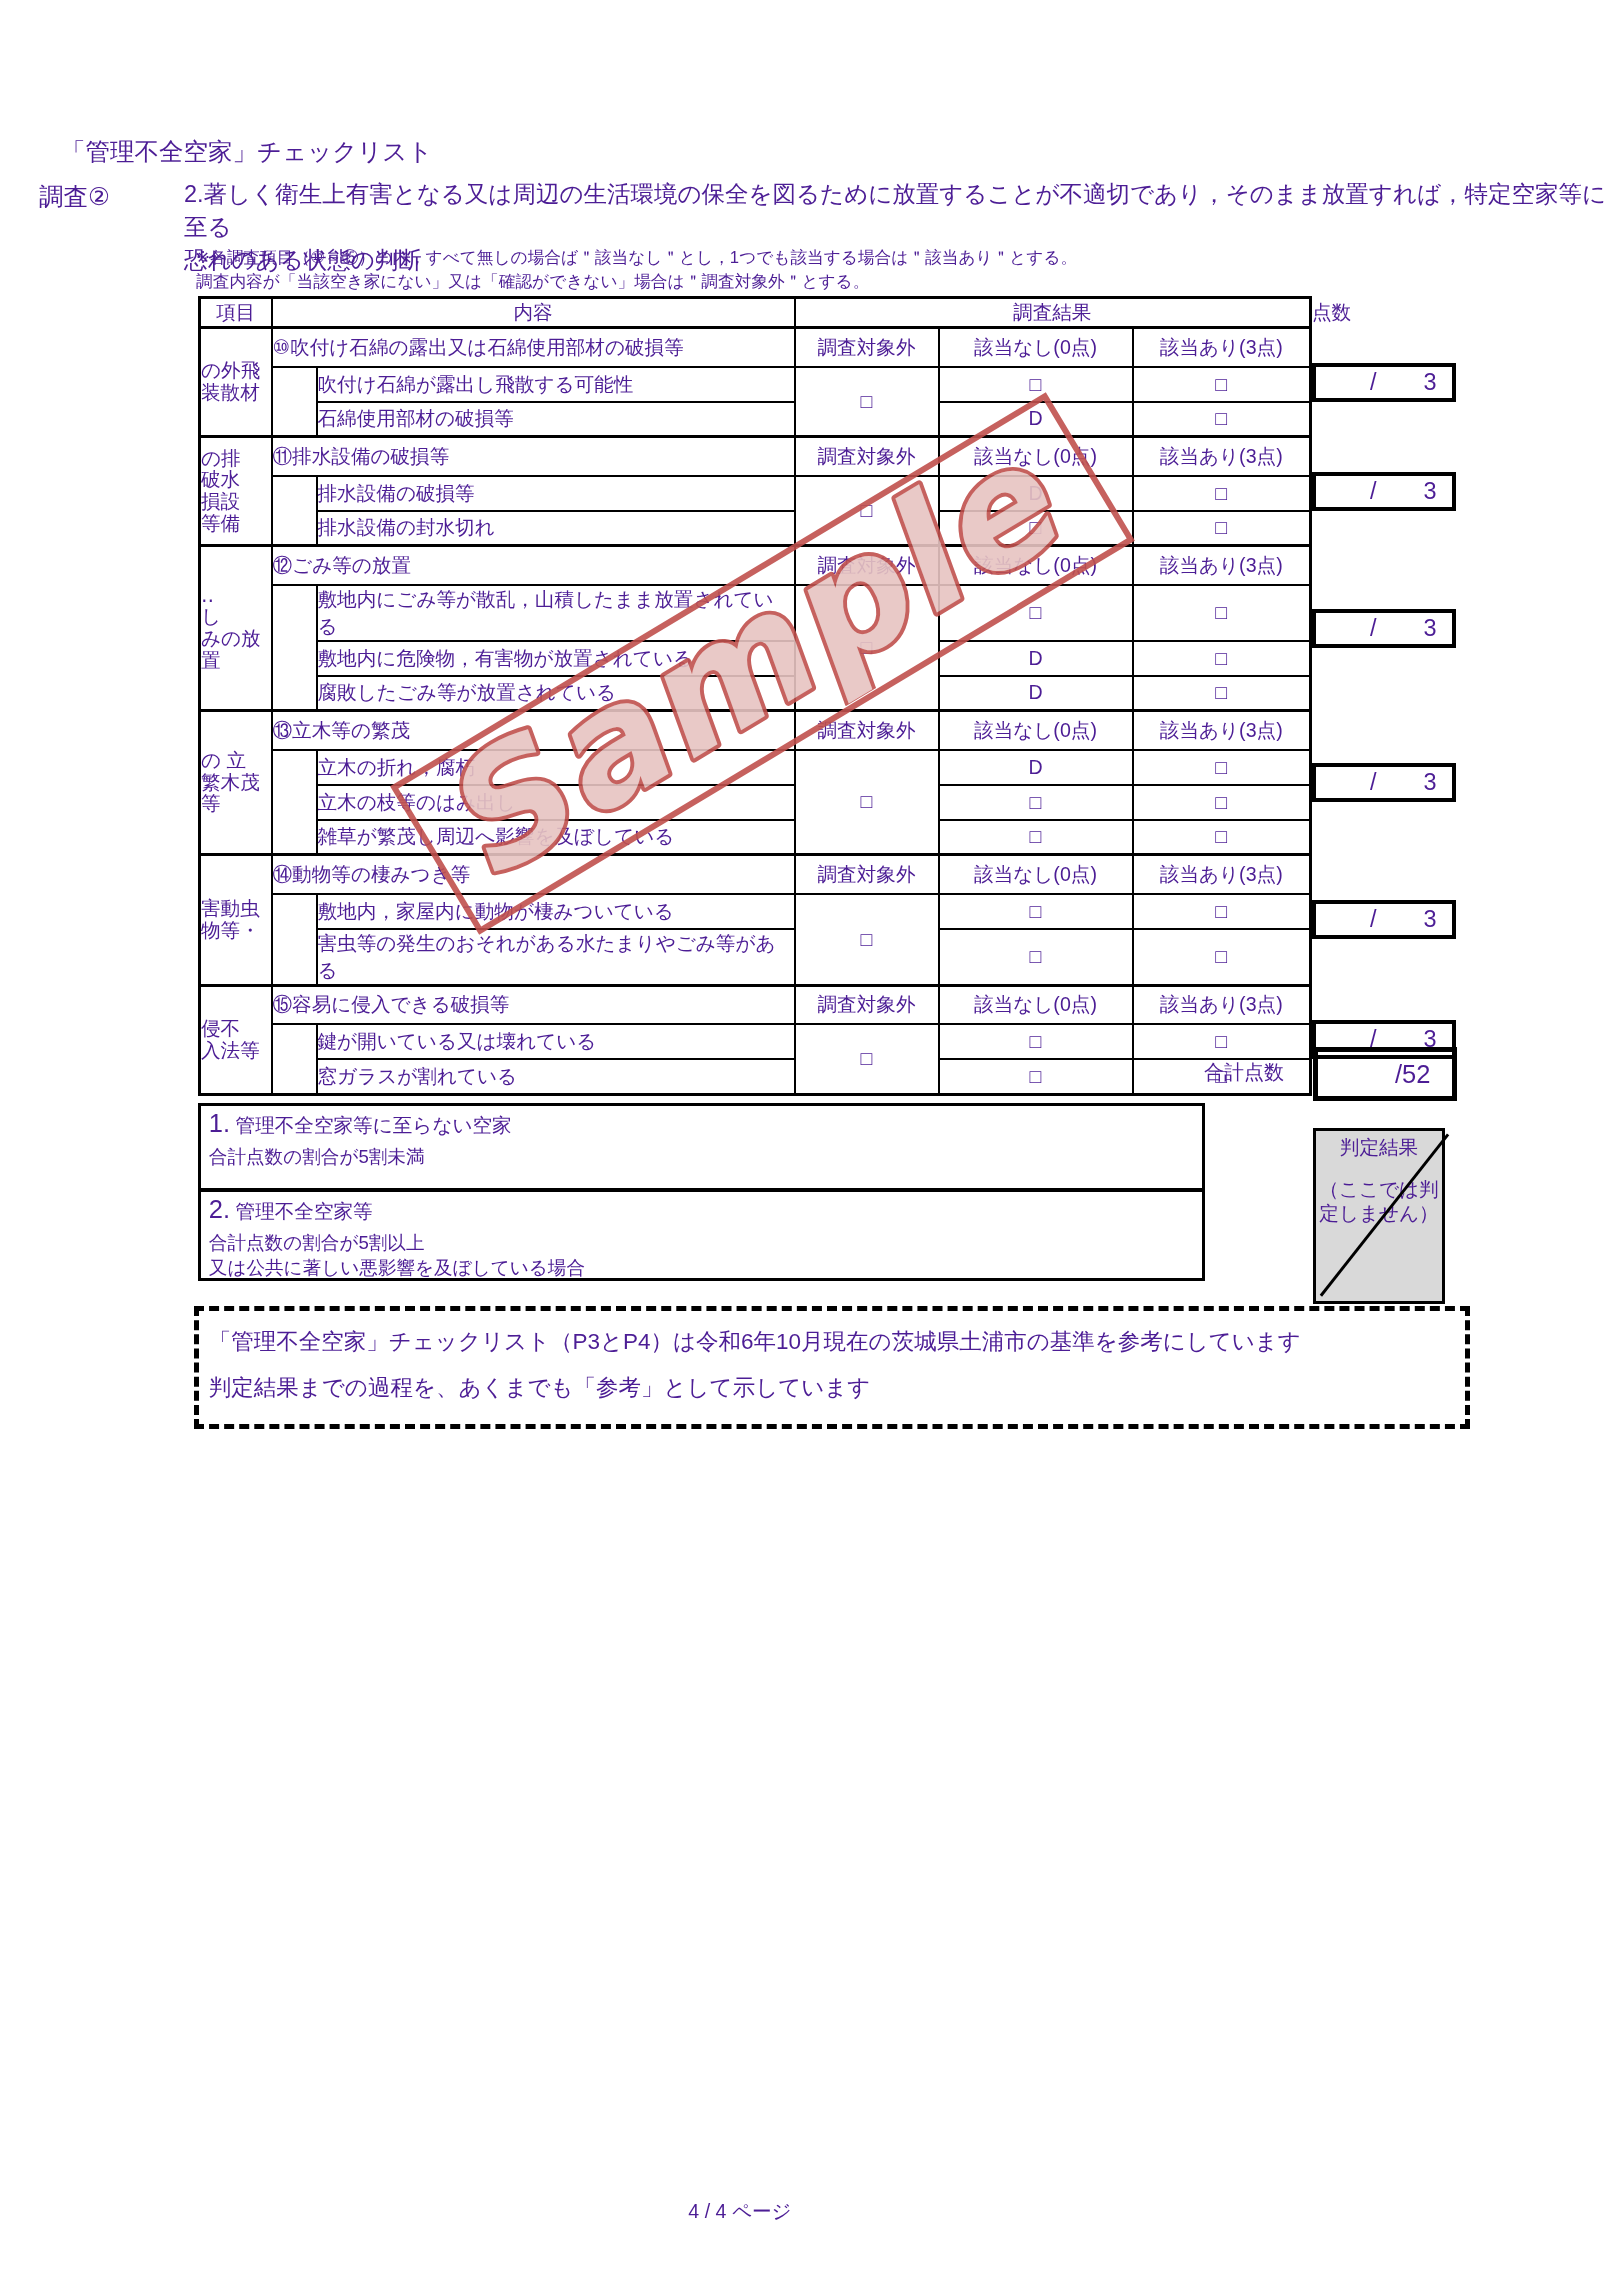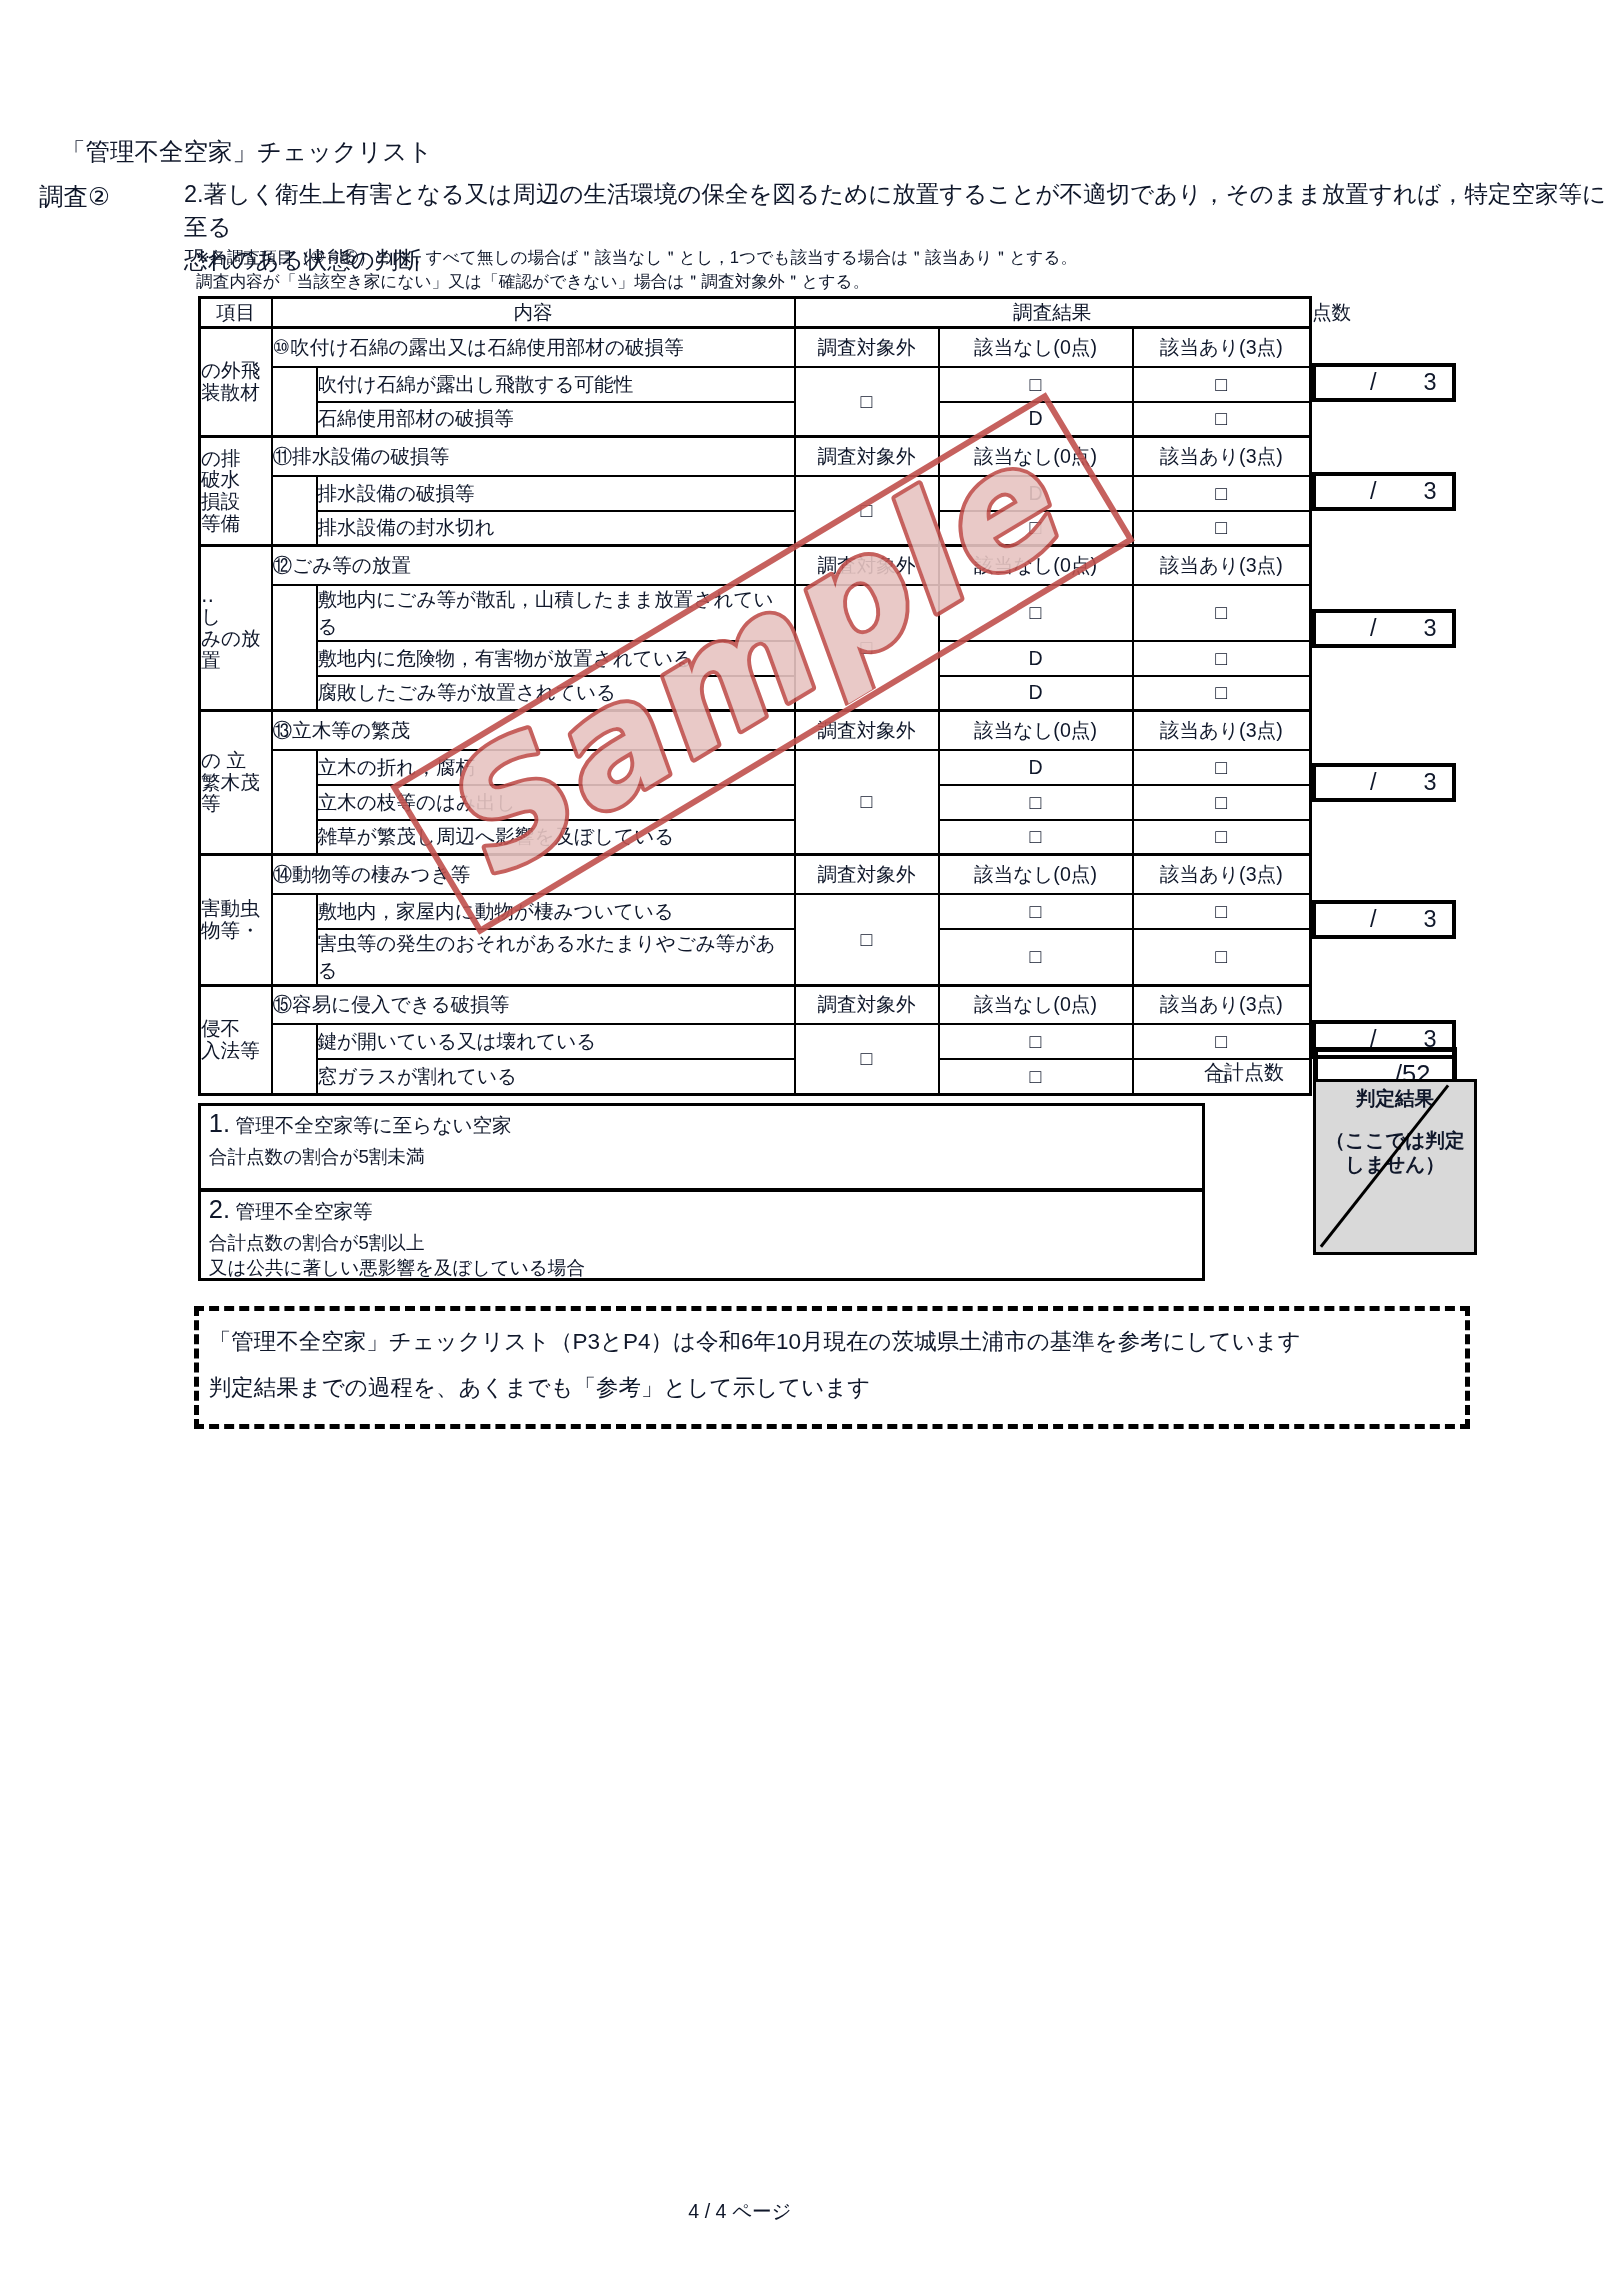--- a/index.html
+++ b/index.html
@@ -1,17 +1,17 @@
 <!DOCTYPE html>
 <html><head>
 <meta charset="utf-8">
 <style>
   html,body{margin:0;padding:0;background:#e8e8e8;}
   .page{position:relative;width:1621px;height:2293px;background:#ffffff;
-        font-family:"Liberation Sans","DejaVu Sans",sans-serif;color:#0f172a;overflow:hidden;}
+        font-family:"Liberation Sans","DejaVu Sans",sans-serif;color:#4c1d95;overflow:hidden;}
   .abs{position:absolute;}
   .doc-title{left:61px;top:135px;font-size:24.5px;}
   .survey-label{left:39px;top:180px;font-size:24.5px;}
   .heading{left:184px;top:178px;width:1431px;font-size:23.5px;line-height:33px;white-space:pre-line;}
   .note{left:196px;font-size:16.7px;line-height:21.6px;}
   .note1{top:247px;} .note2{top:271px;}
 
   table.checklist{position:absolute;left:198px;top:296px;border-collapse:collapse;table-layout:fixed;}
   table.checklist td{padding:0;vertical-align:middle;overflow:hidden;font-size:19.6px;}
   tr.hr{height:27.4px;} tr.gr{height:39px;} tr.sr{height:35px;}
@@ -33,22 +33,22 @@
 
   .total-label{left:198px;top:1059px;width:1086px;text-align:right;font-size:20px;}
   .total-box{left:1313px;top:1047px;width:144px;height:54px;border:5.9px solid #000;box-sizing:border-box;
              display:flex;align-items:center;justify-content:flex-end;padding-right:21.6px;font-size:25.5px;}
 
   .judge-box{left:198px;width:1007px;border:3.9px solid #000;box-sizing:border-box;padding:2.9px 7.8px;}
   .jb1{top:1103px;height:88px;} .jb2{top:1189px;height:92px;}
   .jb-title{font-size:19.6px;} .jb-no{font-size:25.5px;}
   .jb-body{font-size:18.6px;margin-top:4.9px;line-height:25.5px;white-space:pre-line;}
 
-  .judge-result{left:1313px;top:1079px;width:164px;height:176px;background:#d9d9d9;
-                border:3.9px solid #000;box-sizing:border-box;font-weight:bold;}
+  .judge-result{left:1313px;top:1128px;width:132px;height:176px;background:#d9d9d9;
+                border:3.9px solid #000;box-sizing:border-box;}
   .jr-header{text-align:center;font-size:19.6px;margin-top:2.9px;}
   .jr-note{font-size:19.6px;margin-top:15.7px;text-align:center;line-height:24.5px;padding:0 2px;}
   .jr-diag{position:absolute;left:0;top:0;width:136px;height:169px;}
 
   .notice{left:194px;top:1306px;width:1276px;height:123px;border:5.9px dashed #000;
           box-sizing:border-box;padding:14.7px 9.8px 0 9.8px;}
   .notice-line{font-size:22.5px;margin-bottom:15.7px;}
 
   .footer{left:0;top:2198px;width:1480px;text-align:center;font-size:19.6px;}
 

